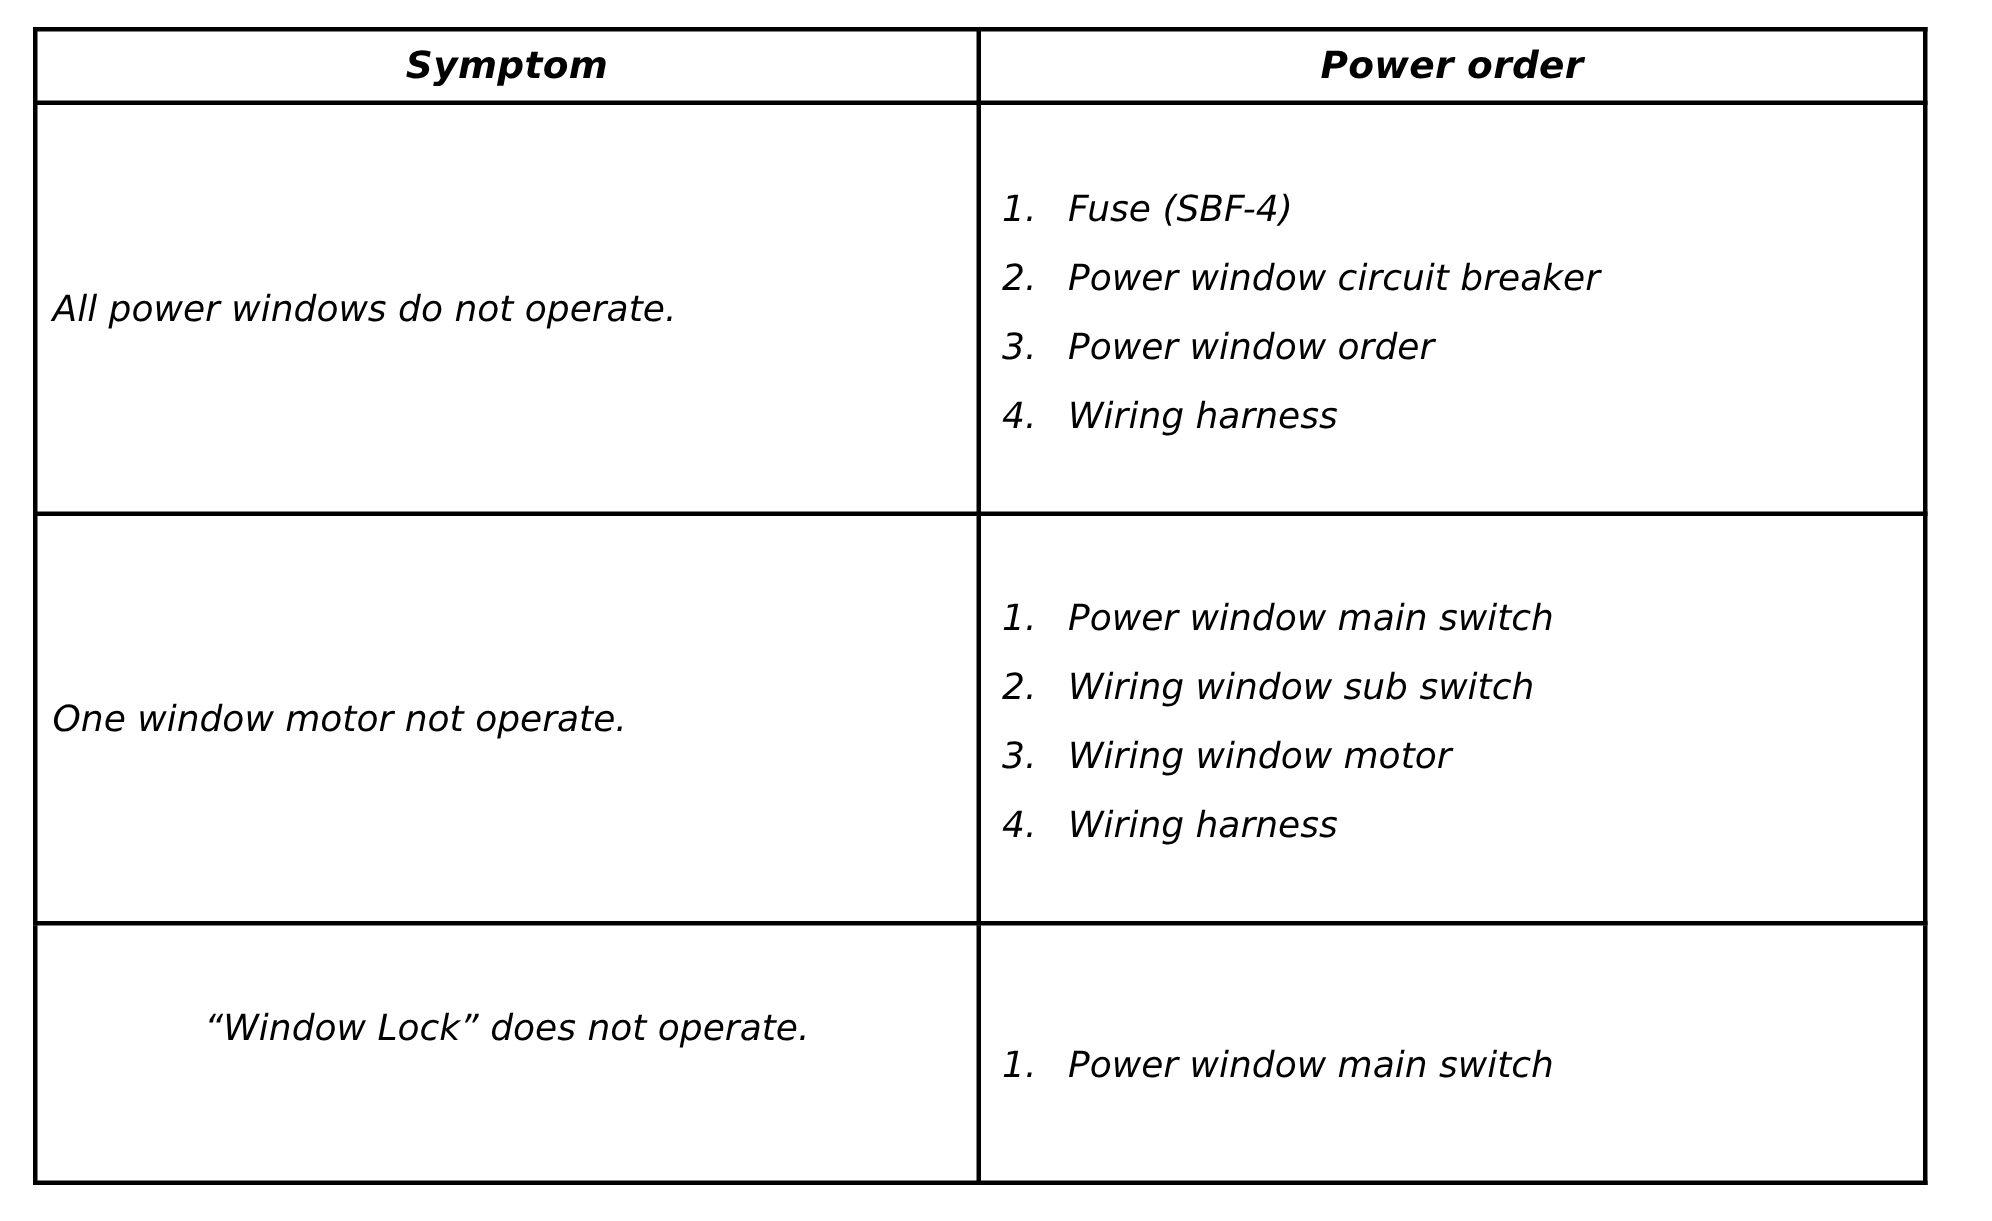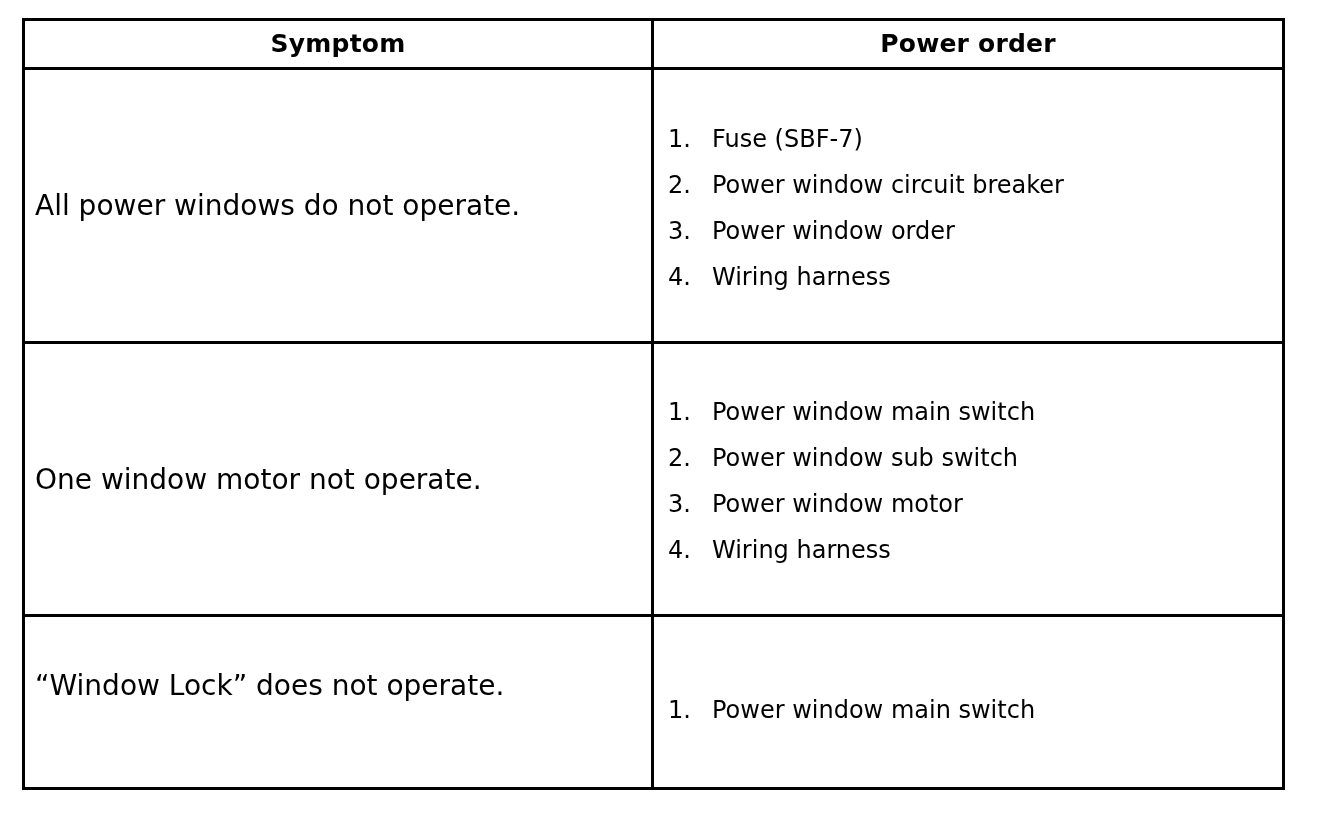--- a/index.html
+++ b/index.html
@@ -14,20 +14,21 @@
     font-family: "DejaVu Sans", sans-serif;
     color: #000000;
     overflow: hidden;
   }
 
   .page {
     position: relative;
     width: 1328px;
     height: 814px;
     background: #ffffff;
+    font-style: italic;
   }
 
   
   .dtc-table {
     position: absolute;
     left: 22px;
     top: 18px;
     width: 1260px;
     border-collapse: collapse;
     table-layout: fixed;
@@ -52,21 +53,21 @@
     font-weight: bold;
     font-size: 25px;
     letter-spacing: 0.2px;
     line-height: 46px;
     white-space: nowrap;
   }
 
   
   td.symptom-cell {
     padding: 0 10px 0 10px;
-    font-size: 28px;
+    font-size: 24px;
     line-height: 1.25;
     text-align: left;
   }
   .symptom-text {
     display: block;
     white-space: nowrap;
   }
 
   
   td.repair-cell {
@@ -97,21 +98,21 @@
   
   tr.row-all-windows  td { height: 271px; }
   tr.row-one-window   td { height: 270px; }
   tr.row-window-lock  td { height: 136px; }
 
   
   tr.row-all-windows  .repair-list,
   tr.row-one-window   .repair-list { margin-top: 4px; }
 
   
-  tr.row-window-lock .symptom-cell  { vertical-align: middle; padding-bottom: 34px; }
+  tr.row-window-lock .symptom-cell  { vertical-align: middle; padding-bottom: 34px; text-align: center; }
   tr.row-window-lock .repair-cell   { vertical-align: middle; padding-top: 16px; }
 </style>
 </head>
 <body>
 
 <div class="page">
 
   <table class="dtc-table">
     <colgroup>
       <col class="col-symptom">
@@ -128,21 +129,21 @@
     <tbody>
 
       <tr class="row-all-windows">
         <td class="symptom-cell">
           <span class="symptom-text">All power windows do not operate.</span>
         </td>
         <td class="repair-cell">
           <ol class="repair-list">
             <li>
               <span class="num">1.</span>
-              <span class="label">Fuse (SBF-7)</span>
+              <span class="label">Fuse (SBF-4)</span>
             </li>
             <li>
               <span class="num">2.</span>
               <span class="label">Power window circuit breaker</span>
             </li>
             <li>
               <span class="num">3.</span>
               <span class="label">Power window order</span>
             </li>
             <li>
@@ -158,25 +159,25 @@
           <span class="symptom-text">One window motor not operate.</span>
         </td>
         <td class="repair-cell">
           <ol class="repair-list">
             <li>
               <span class="num">1.</span>
               <span class="label">Power window main switch</span>
             </li>
             <li>
               <span class="num">2.</span>
-              <span class="label">Power window sub switch</span>
+              <span class="label">Wiring window sub switch</span>
             </li>
             <li>
               <span class="num">3.</span>
-              <span class="label">Power window motor</span>
+              <span class="label">Wiring window motor</span>
             </li>
             <li>
               <span class="num">4.</span>
               <span class="label">Wiring harness</span>
             </li>
           </ol>
         </td>
       </tr>
 
       <tr class="row-window-lock">

